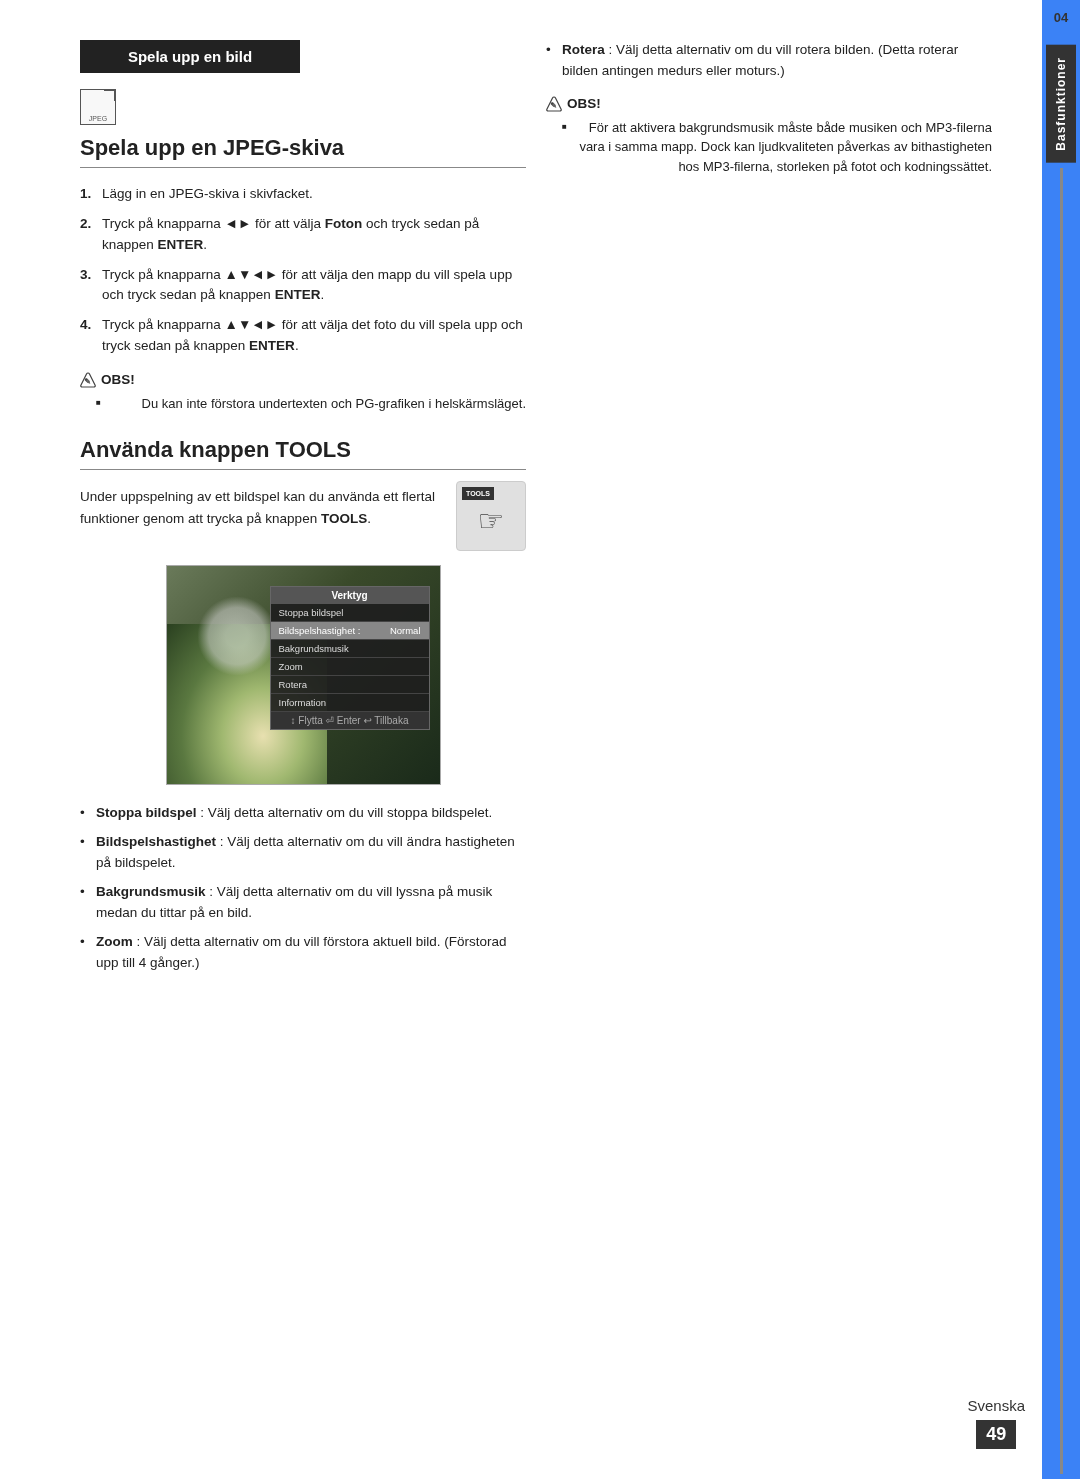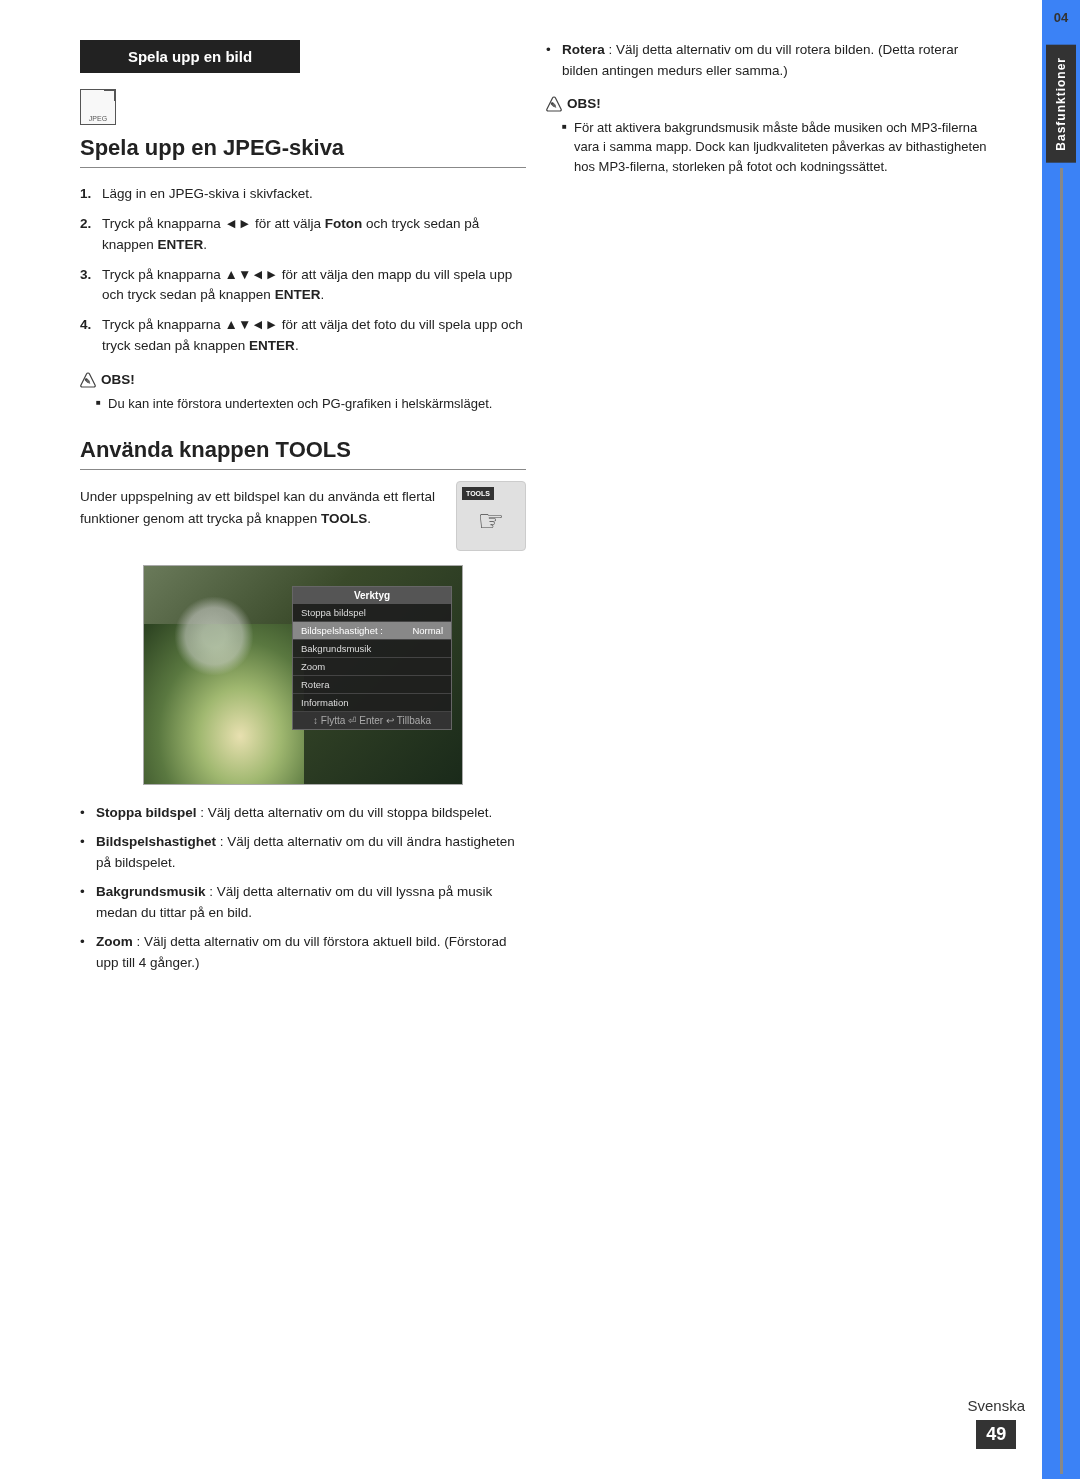--- a/index.html
+++ b/index.html
@@ -186,20 +186,21 @@
     }
 
     .obs-icon svg {
       width: 16px;
       height: 16px;
     }
 
     .obs-list {
       list-style: none;
       padding-left: 16px;
+      text-align: right;
     }
 
     .obs-list li {
       font-size: 13px;
       line-height: 1.5;
       margin-bottom: 5px;
       position: relative;
       padding-left: 12px;
     }
 
@@ -257,21 +258,21 @@
     }
 
     .tools-btn-hand {
       font-size: 30px;
       margin-top: 10px;
       color: #444;
     }
 
     
     .tools-screenshot {
-      width: 320px;
+      width: 275px;
       height: 220px;
       margin: 0 auto 18px;
       background: linear-gradient(135deg, #6a7a5a 0%, #3a4a2a 40%, #1a2a1a 100%);
       position: relative;
       overflow: hidden;
       border: 1px solid #aaa;
     }
 
     .tools-menu-overlay {
       position: absolute;
@@ -494,21 +495,21 @@
             <li><strong>Zoom</strong><span> : Välj detta alternativ om du vill förstora aktuell bild. (Förstorad upp till 4 gånger.)</span></li>
           </ul>
 
         </div>
 
       </div>
 
       <div class="col-right">
 
         <ul class="right-bullet-list">
-          <li><strong>Rotera</strong><span> : Välj detta alternativ om du vill rotera bilden. (Detta roterar bilden antingen medurs eller samma.)</span></li>
+          <li><strong>Rotera</strong><span> : Välj detta alternativ om du vill rotera bilden. (Detta roterar bilden antingen medurs eller moturs.)</span></li>
         </ul>
 
         <div class="obs-section">
           <div class="obs-title">
             <span class="obs-icon">
               <svg viewBox="0 0 16 16">
                   <path d="M8 1 Q9 1 9.5 2 L15 13 Q15.5 14 15 14.5 Q14.5 15 14 15 L2 15 Q1.5 15 1 14.5 Q0.5 14 1 13 L6.5 2 Q7 1 8 1Z" fill="none" stroke="#444" stroke-width="1.2"></path>
                   <text x="7.5" y="12" font-size="8" text-anchor="middle" fill="#444">✎</text>
                 </svg>
             </span>

